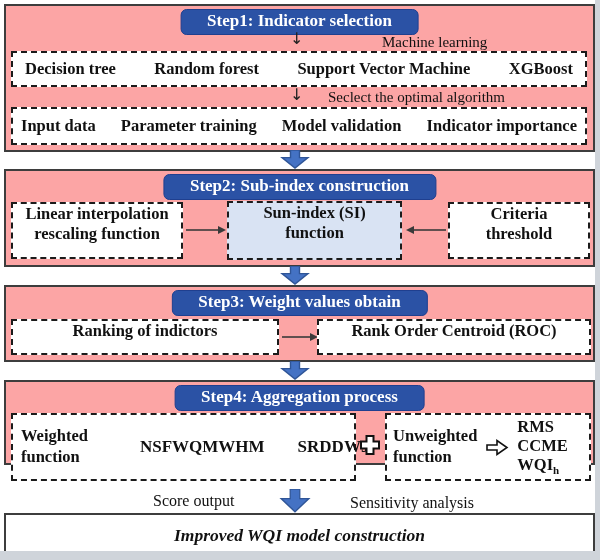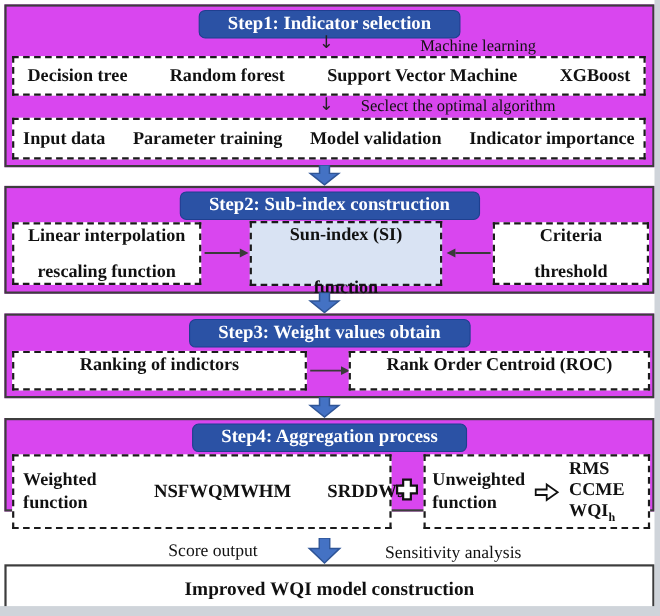--- a/index.html
+++ b/index.html
@@ -1,33 +1,33 @@
 <!DOCTYPE html>
 <html><head>
 <meta charset="utf-8">
 <style>
   html,body { margin:0; padding:0; background:#e8eaec; }
   .canvas {
     position:relative; width:600px; height:560px; background:#ffffff;
     font-family:"Liberation Serif", serif; color:#111; overflow:hidden;
   }
-  .section { position:absolute; border:2px solid #3d3d3d; background:#d946ef; box-sizing:border-box; }
+  .section { position:absolute; border:2px solid #3d3d3d; background:#fca5a5; box-sizing:border-box; }
   .step-header {
     position:absolute; left:50%; transform:translateX(-50%); top:3px;
     background:#2B52A5; color:#fff; font-weight:bold; font-size:17px;
     padding:1px 26px 3px; border-radius:6px; white-space:nowrap;
     border:1px solid #1f3f8f;
   }
   .dashed { position:absolute; border:2px dashed #1b1b1b; box-sizing:border-box; background:#fff;font-weight:bold; }
   .hlist { display:flex; align-items:center; justify-content:space-between; font-size:16.5px; }
-  .centered { display:flex; flex-direction:column; align-items:center; justify-content:space-between; text-align:center; font-size:16.5px; line-height:1.2; }
+  .centered { display:flex; flex-direction:column; align-items:center; justify-content:flex-start; text-align:center; font-size:16.5px; line-height:1.2; }
   .flow-label { position:absolute; font-size:15px; white-space:nowrap; color:#111; }
   .glyph-arrow { position:absolute; font-family:"DejaVu Sans", sans-serif; font-size:16px; color:#222; }
   .abs { position:absolute; }
-  .si-fill { background:#D9E3F3;gap:28px; }
+  .si-fill { background:#D9E3F3; }
   .s4box { display:flex; align-items:center; padding:0 8px; box-sizing:border-box; }
   .s4label { font-size:16.5px; line-height:1.25; white-space:nowrap; }
   .methods { flex:1; display:flex; flex-direction:row; gap:7px; font-size:17px; }
   .mrow { display:flex; justify-content:space-around; }
   .mrow2 { padding-left:26px; }
   .ucol { font-size:16.5px; line-height:1.15; text-align:left; }
   .final-box {
     position:absolute; border:2px solid #3d3d3d; box-sizing:border-box; background:#fff;
     display:flex; align-items:center; justify-content:center;
     font-weight:bold; font-size:17.5px;
@@ -173,19 +173,19 @@
       </div>
     </div>
   </div>
 
   <span class="flow-label" style="left:153px; top:492px; font-size:16px;">Score output</span>
   <svg class="abs" style="left:278px; top:489px;" width="34" height="24" viewBox="0 0 32 20" preserveAspectRatio="none">
     <path d="M11.5 0 H20.5 V8 H29 L16 19 L3 8 H11.5 Z" fill="#4472C4" stroke="#2F5597" stroke-width="1.2"></path>
   </svg>
   <span class="flow-label" style="left:350px; top:494px; font-size:16px;">Sensitivity analysis</span>
 
-  <div class="final-box" style="left:4px; top:513px; width:591px; height:45px;">
+  <div class="final-box" style="left:4px; top:513px; width:591px; height:45px;font-style:italic;">
     <span>Improved WQI model construction</span>
   </div>
 
   <div class="edge" style="left:595px; top:0; width:5px; height:560px;"></div>
   <div class="edge" style="left:0; top:551px; width:600px; height:9px;"></div>
 </div>
 
 </body></html>

